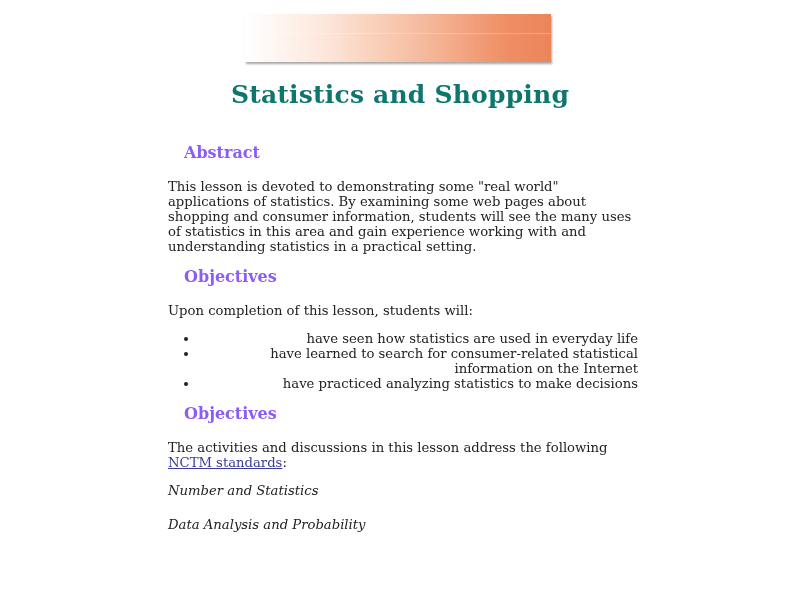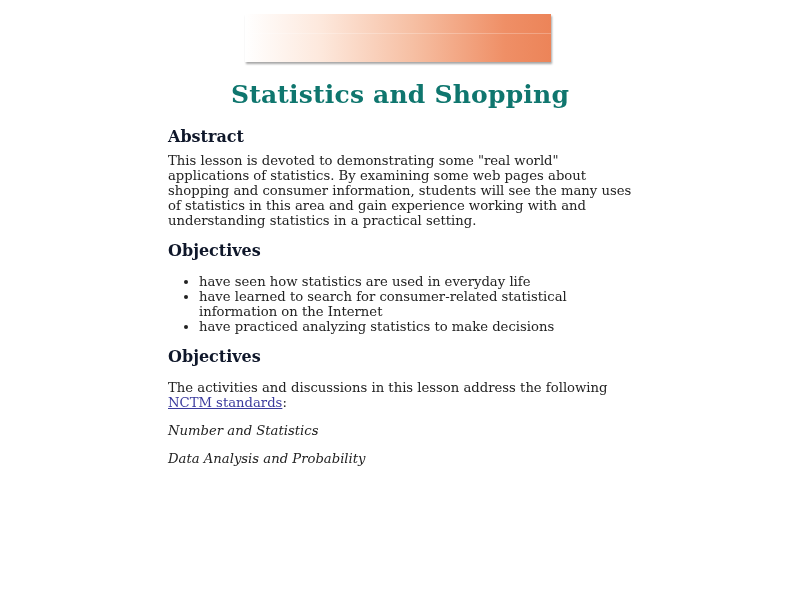--- a/index.html
+++ b/index.html
@@ -18,46 +18,47 @@
   }
   h1 {
     position: absolute; left: 0; width: 800px; top: 80px; margin: 0;
     text-align: center; font-size: 25px; font-weight: bold; color: #0f766e;
     font-family: "DejaVu Serif", serif; letter-spacing: 0.2px;
   }
   .content {
     position: absolute; left: 168px; top: 127px; width: 470px;
     font-size: 13.2px; line-height: 15px;
   }
-  h2 { font-size: 16px; font-weight: bold; margin: 0; color: #0f172a; line-height: 20px; }
+  h2 { font-size: 16px; font-weight: bold; margin: 16px; color: #8b5cf6; line-height: 20px; }
   p { margin: 0; }
-  ul { margin: 0; padding-left: 31px; }
+  ul { margin: 0; padding-left: 31px; text-align: right; }
   li { margin: 0; }
   a { color: #3b3b9e; text-decoration: underline; }
   .italic { font-style: italic; }
 </style>
 </head>
 <body>
 
 <div class="banner"></div>
 
 <h1>Statistics and Shopping</h1>
 
 <div class="content">
 
   <h2>Abstract</h2>
   <p style="margin-top:6px">This lesson is devoted to demonstrating some "real world" applications of statistics. By examining some web pages about shopping and consumer information, students will see the many uses of statistics in this area and gain experience working with and understanding statistics in a practical setting.</p>
 
   <h2 style="margin-top:13px">Objectives</h2>
+  <p style="margin-top:13px">Upon completion of this lesson, students will:</p>
   <ul style="margin-top:13px">
     <li>have seen how statistics are used in everyday life</li>
     <li>have learned to search for consumer-related statistical information on the Internet</li>
     <li>have practiced analyzing statistics to make decisions</li>
   </ul>
 
   <h2 style="margin-top:13px">Objectives</h2>
   <p style="margin-top:13px"><span>The activities and discussions in this lesson address the following </span><a href="#">NCTM standards</a><span>:</span></p>
 
   <p class="italic" style="margin-top:13px">Number and Statistics</p>
 
-  <p class="italic" style="margin-top:13px">Data Analysis and Probability</p>
+  <p class="italic" style="margin-top:19px">Data Analysis and Probability</p>
 
 </div>
 
 </body></html>

